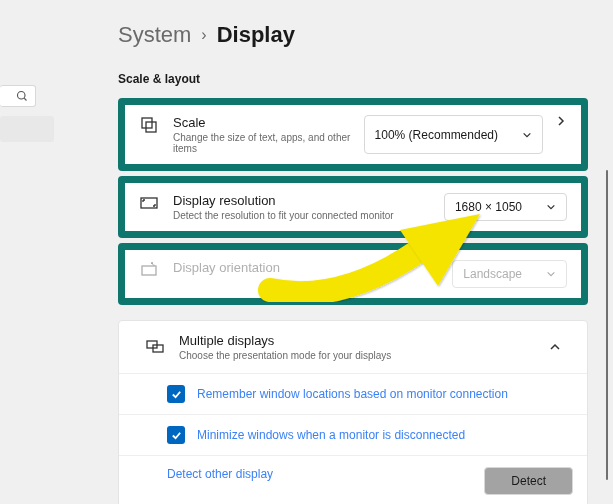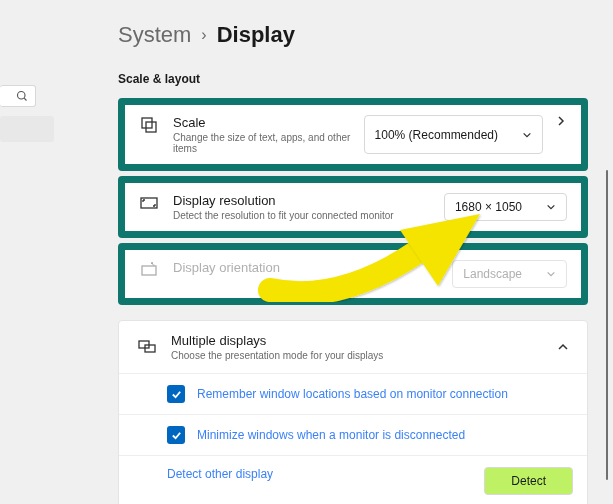--- a/index.html
+++ b/index.html
@@ -178,21 +178,21 @@
 .subcard-group {
   background: #fff;
   border: 1px solid #e4e4e4;
   border-radius: 4px;
   margin-bottom: 5px;
 }
 
 .subcard-header {
   display: flex;
   align-items: center;
-  padding: 12px 18px;
+  padding: 12px 26px;
   border-bottom: 1px solid #eee;
 }
 
 .subrow {
   display: flex;
   align-items: center;
   padding: 11px 14px 11px 48px;
   border-bottom: 1px solid #eee;
 }
 
@@ -222,21 +222,21 @@
   color: #3b82f6;
 }
 
 .detect-row {
   display: flex;
   padding: 11px 14px 11px 48px;
   justify-content: space-between;
 }
 
 .button {
-  background: #bef264;
+  background: #a3a3a3;
   border: 1px solid #d8d8d8;
   border-radius: 4px;
   padding: 6px 26px;
   font-size: 12px;
   color: #1a1a1a;
   cursor: pointer;
 }
 
 .arrow-overlay {
   position: absolute;

